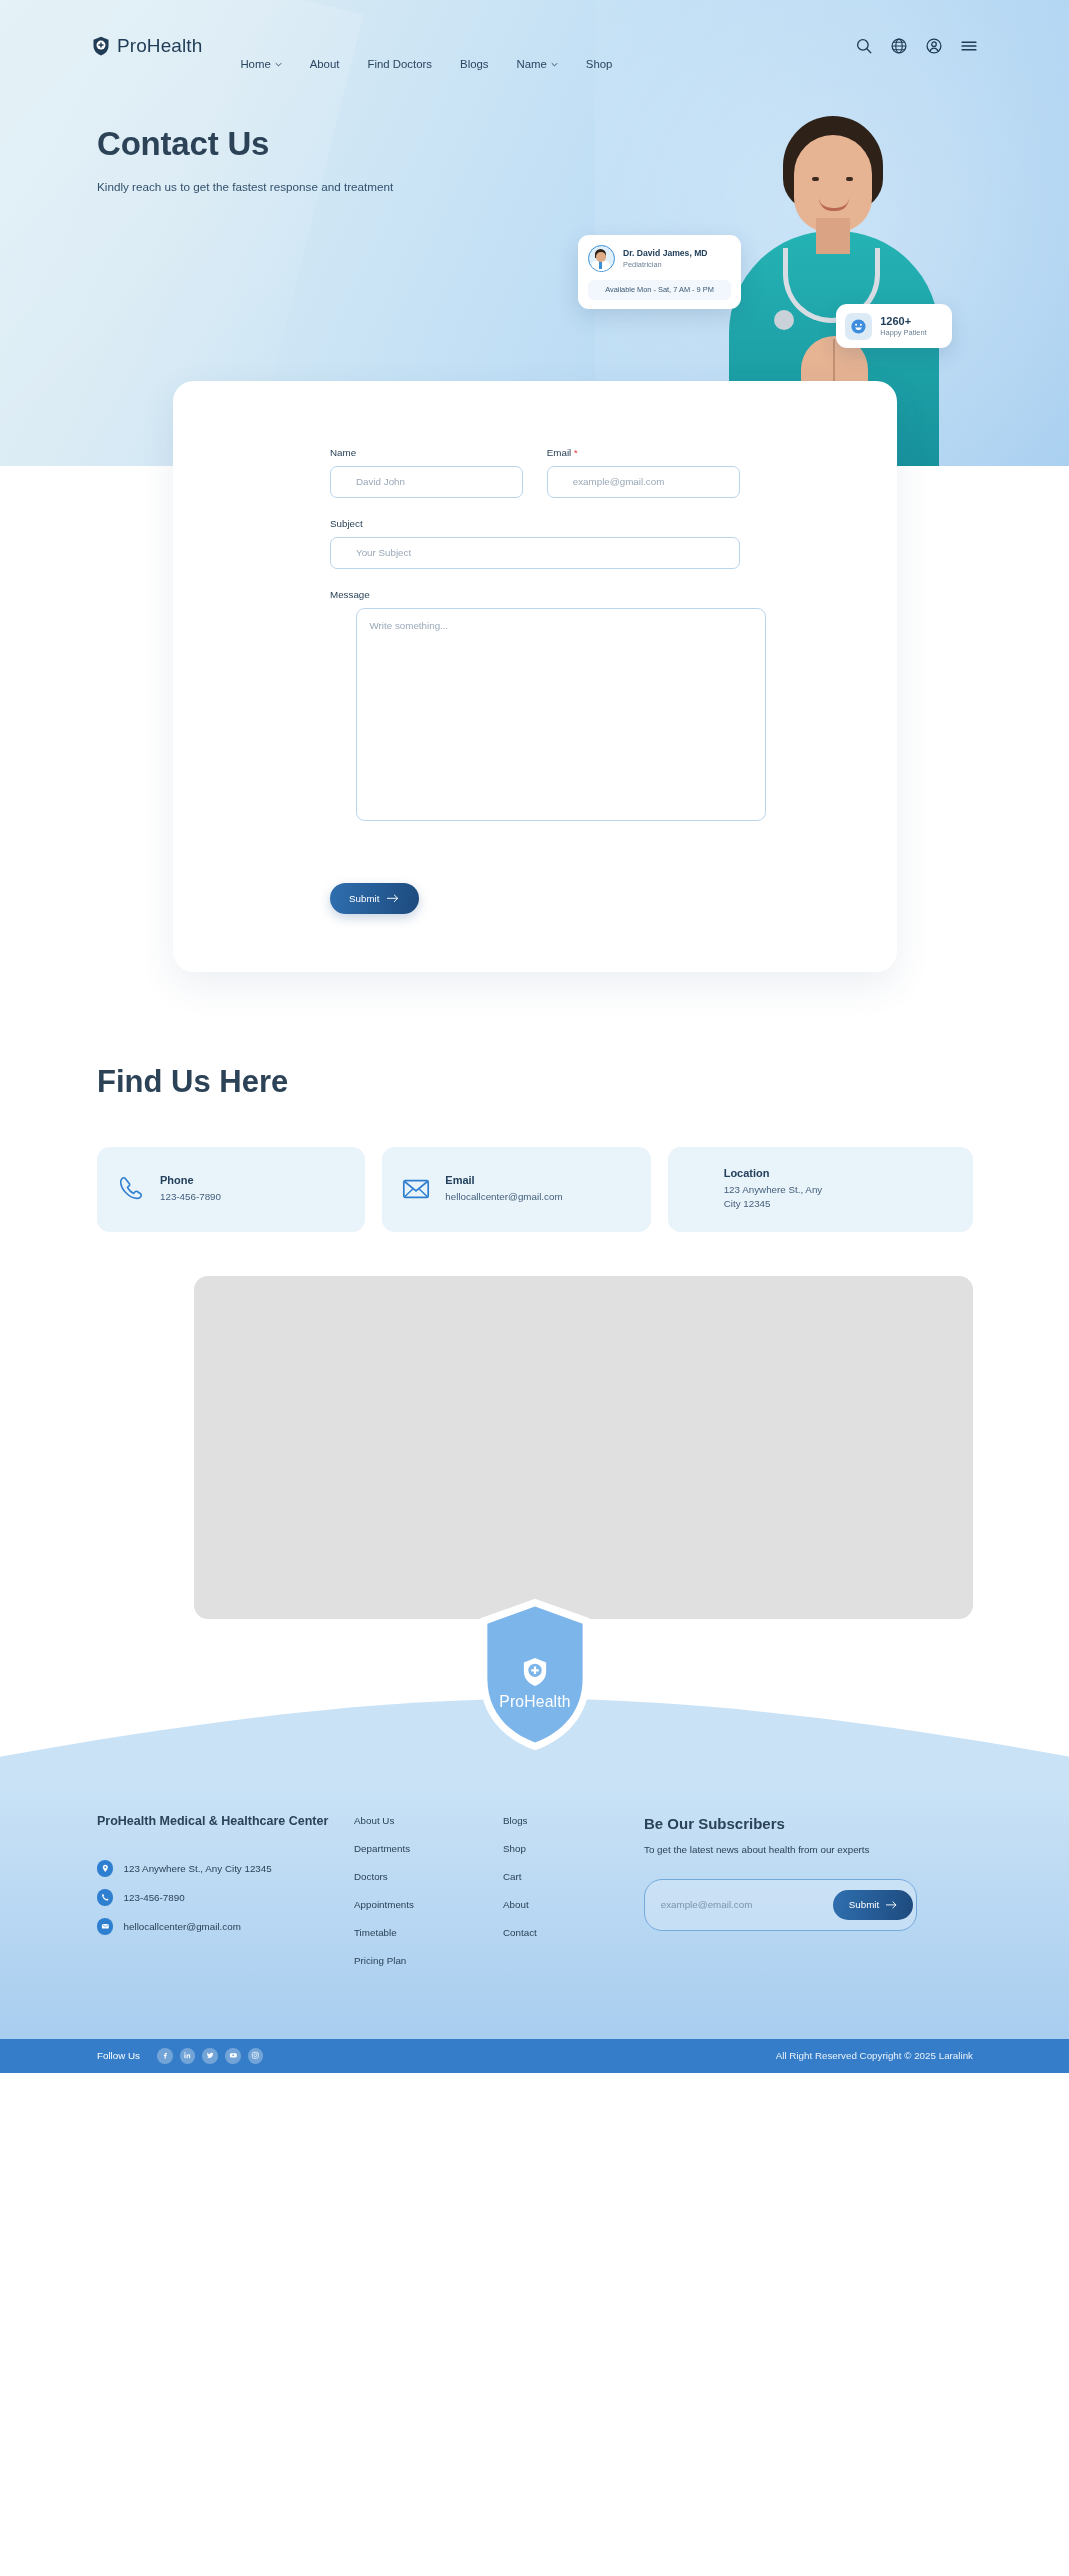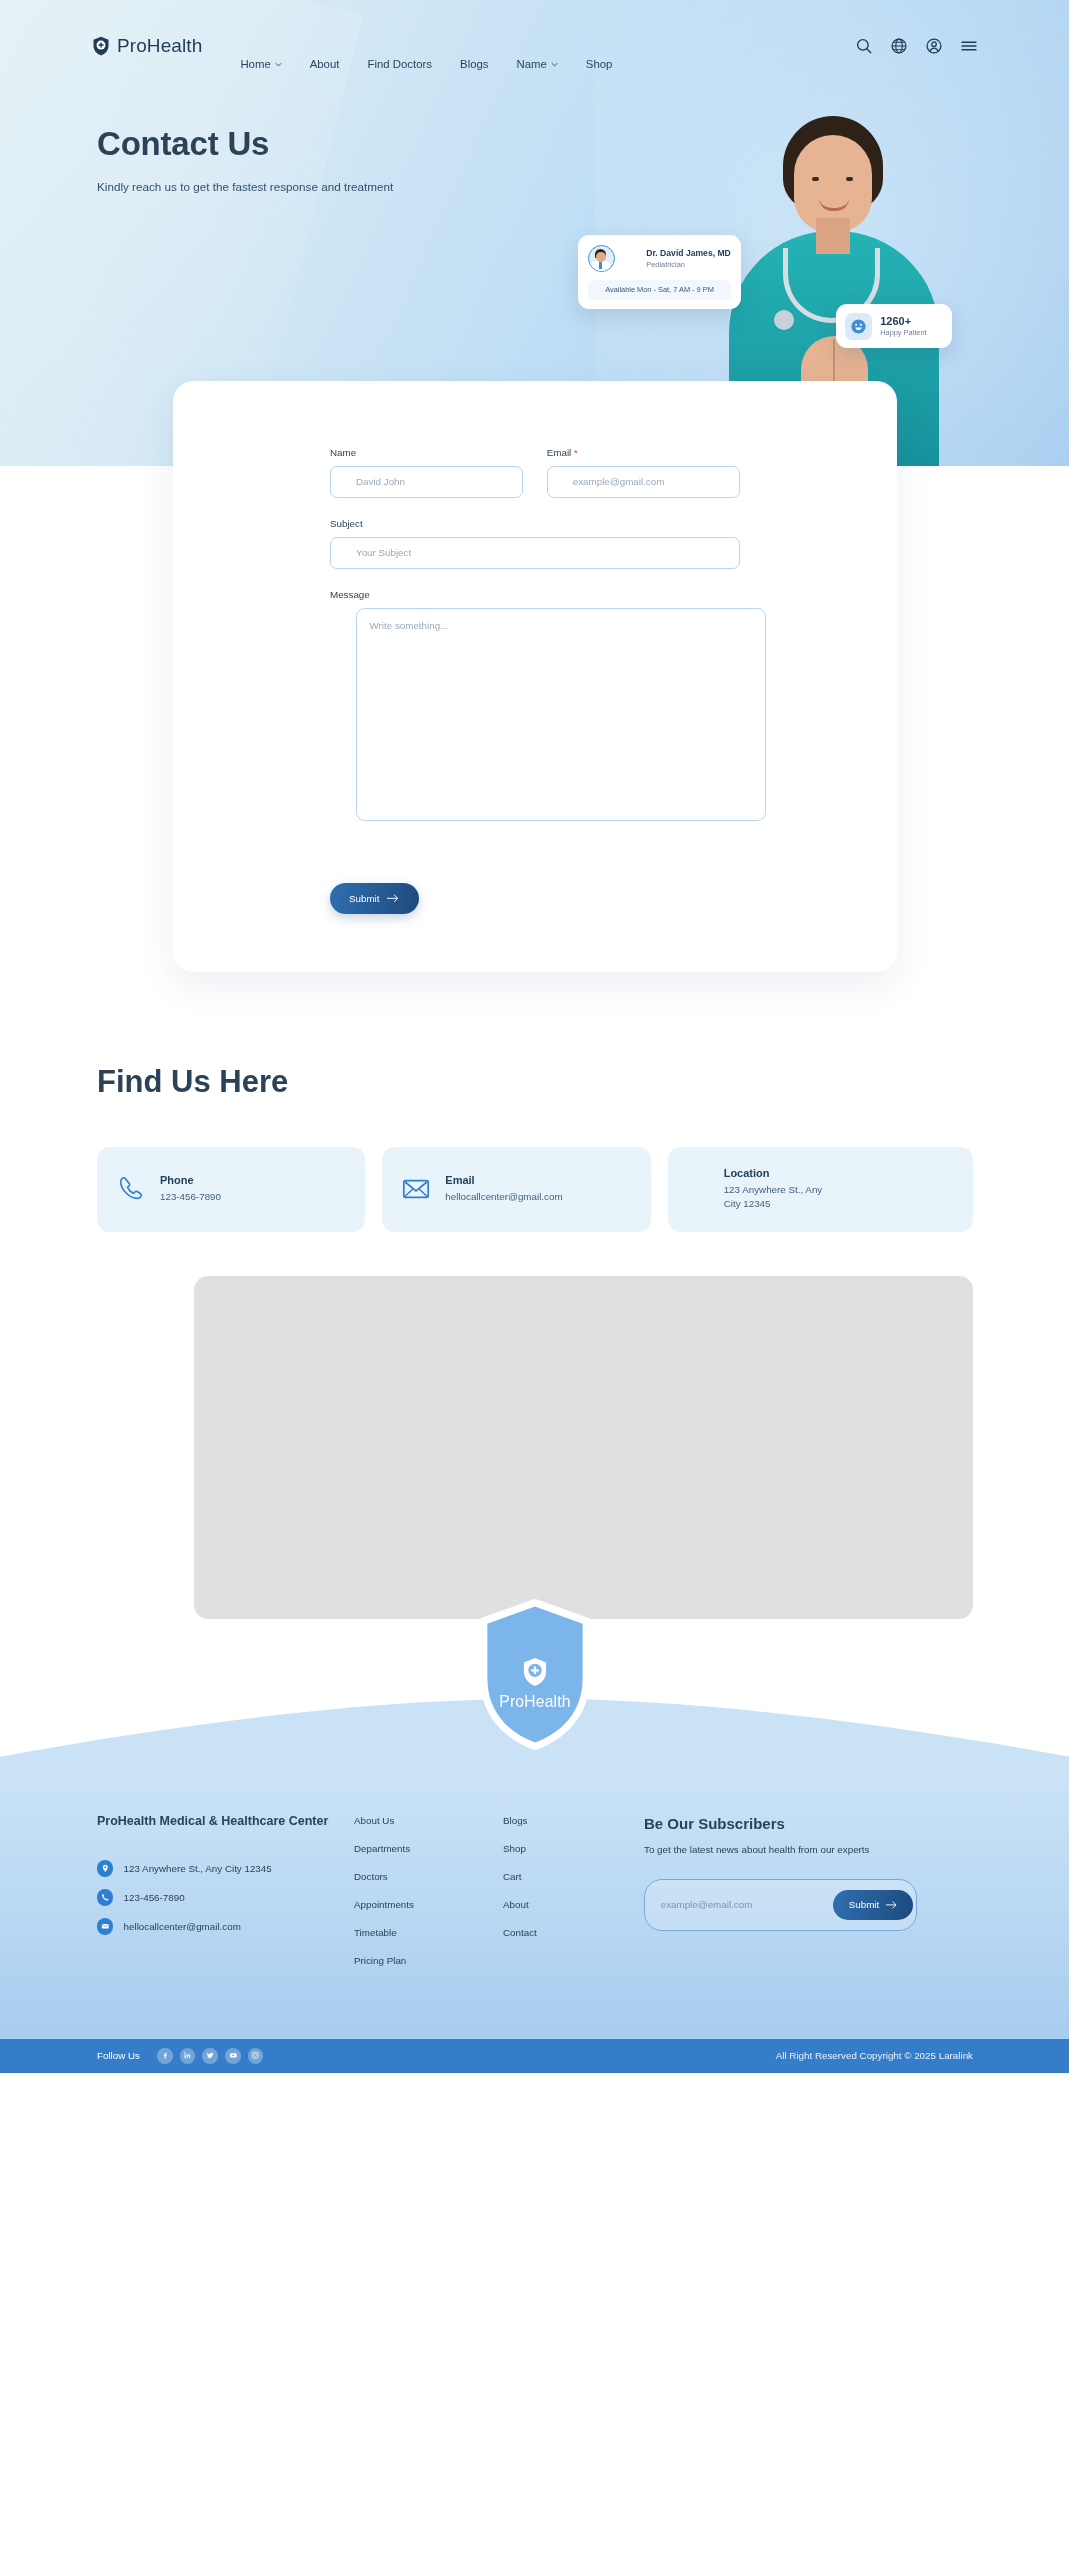--- a/index.html
+++ b/index.html
@@ -93,21 +93,21 @@
     position:absolute; left: 58px; top: 216px; width: 20.4px; height: 20.4px;
     background: #c9d2d8; border-radius: 50%; z-index: 2;
   }
 
   
   .doc-card {
     position: absolute; left: 578px; top: 235px; width: 163px; z-index: 12;
     background: #fff; border-radius: 11px; padding: 10.2px 10.2px 8.6px 10.2px;
     box-shadow: 0 7.8px 22px rgba(35,70,110,.16);
   }
-  .doc-row { display: flex; align-items: center; gap: 7.8px; justify-content: space-between; }
+  .doc-row { display: flex; align-items: center; gap: 7.8px; }
   .doc-av {
     width: 27px; height: 27px; border-radius: 50%; flex: none; position: relative; overflow: hidden;
     background: #dff0fb; border: 1.6px solid #3b8fd6;
   }
   .doc-av-hair { position:absolute; left: 6.3px; top: 3.1px; width: 11px; height: 8.6px; background:#2e2118; border-radius: 5.5px 5.5px 0 0;}
   .doc-av-face { position:absolute; left: 7px; top: 5.5px; width: 9.4px; height: 10.2px; background:#e0ac86; border-radius: 4.7px;}
   .doc-av-coat { position:absolute; left: 2.3px; top: 15px; width: 19px; height: 11px; background:#fff; border-radius: 4.7px 4.7px 0 0;}
   .doc-av-tie { position:absolute; left: 10.2px; top: 15px; width: 3.1px; height: 7.8px; background:#3b8fd6;}
   .doc-name { font-size: 8.6px; font-weight: 700; color: #23405c; }
   .doc-role { font-size: 7.4px; color: #6d8197; margin-top: 2.3px; }

